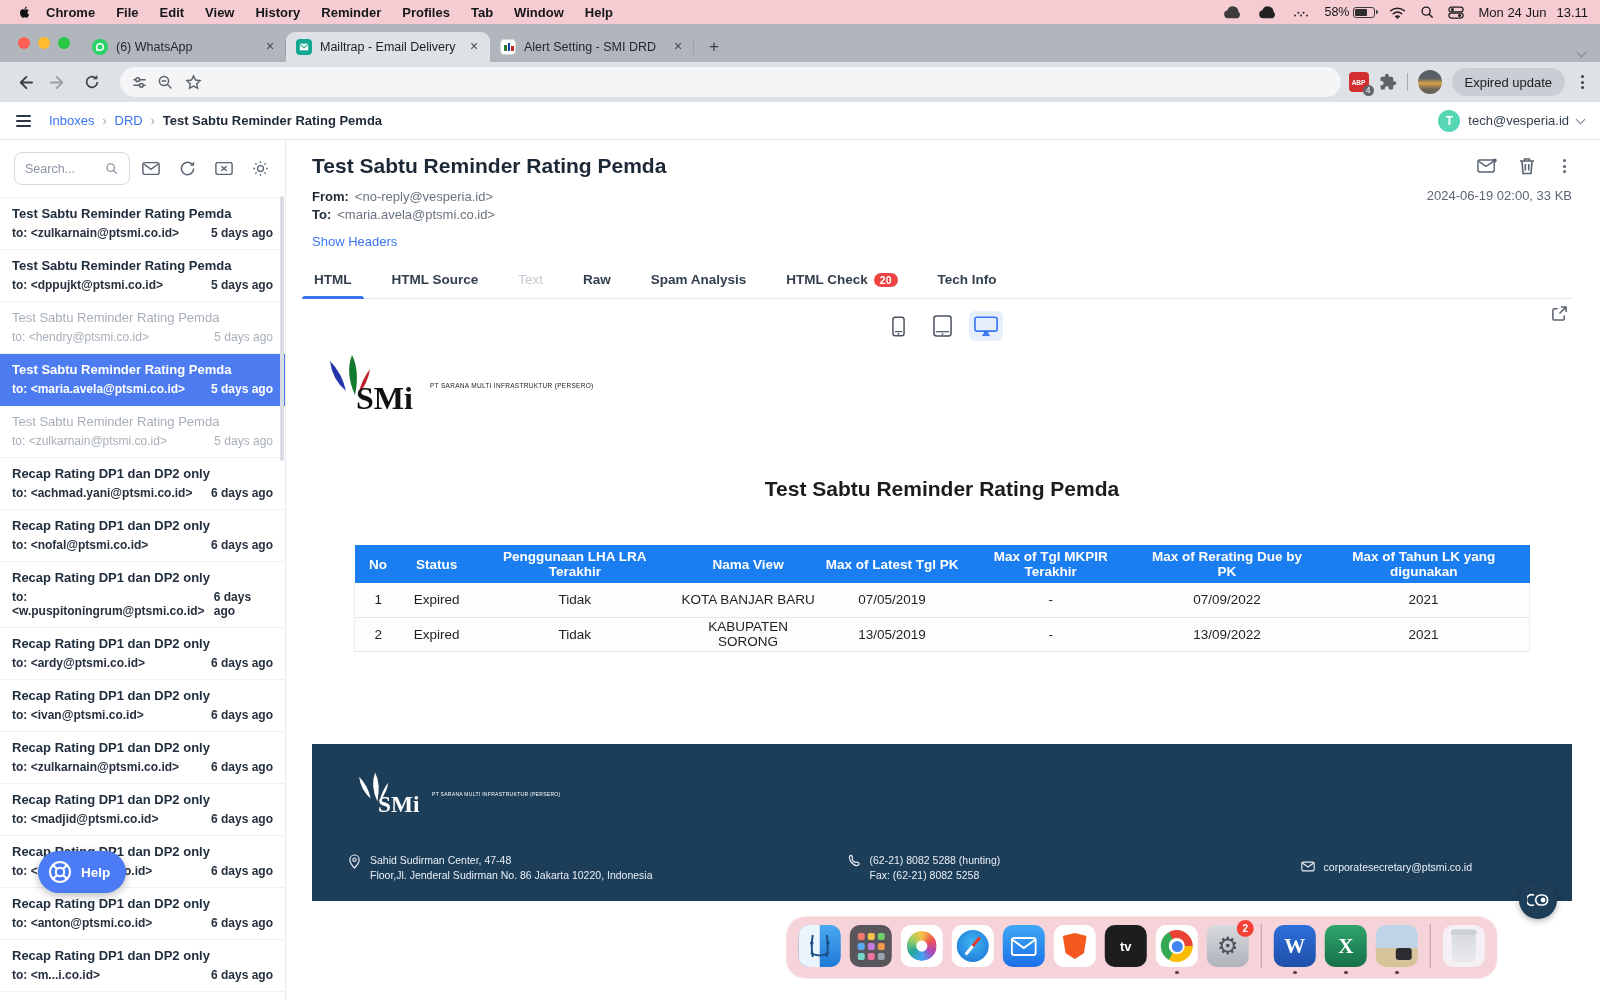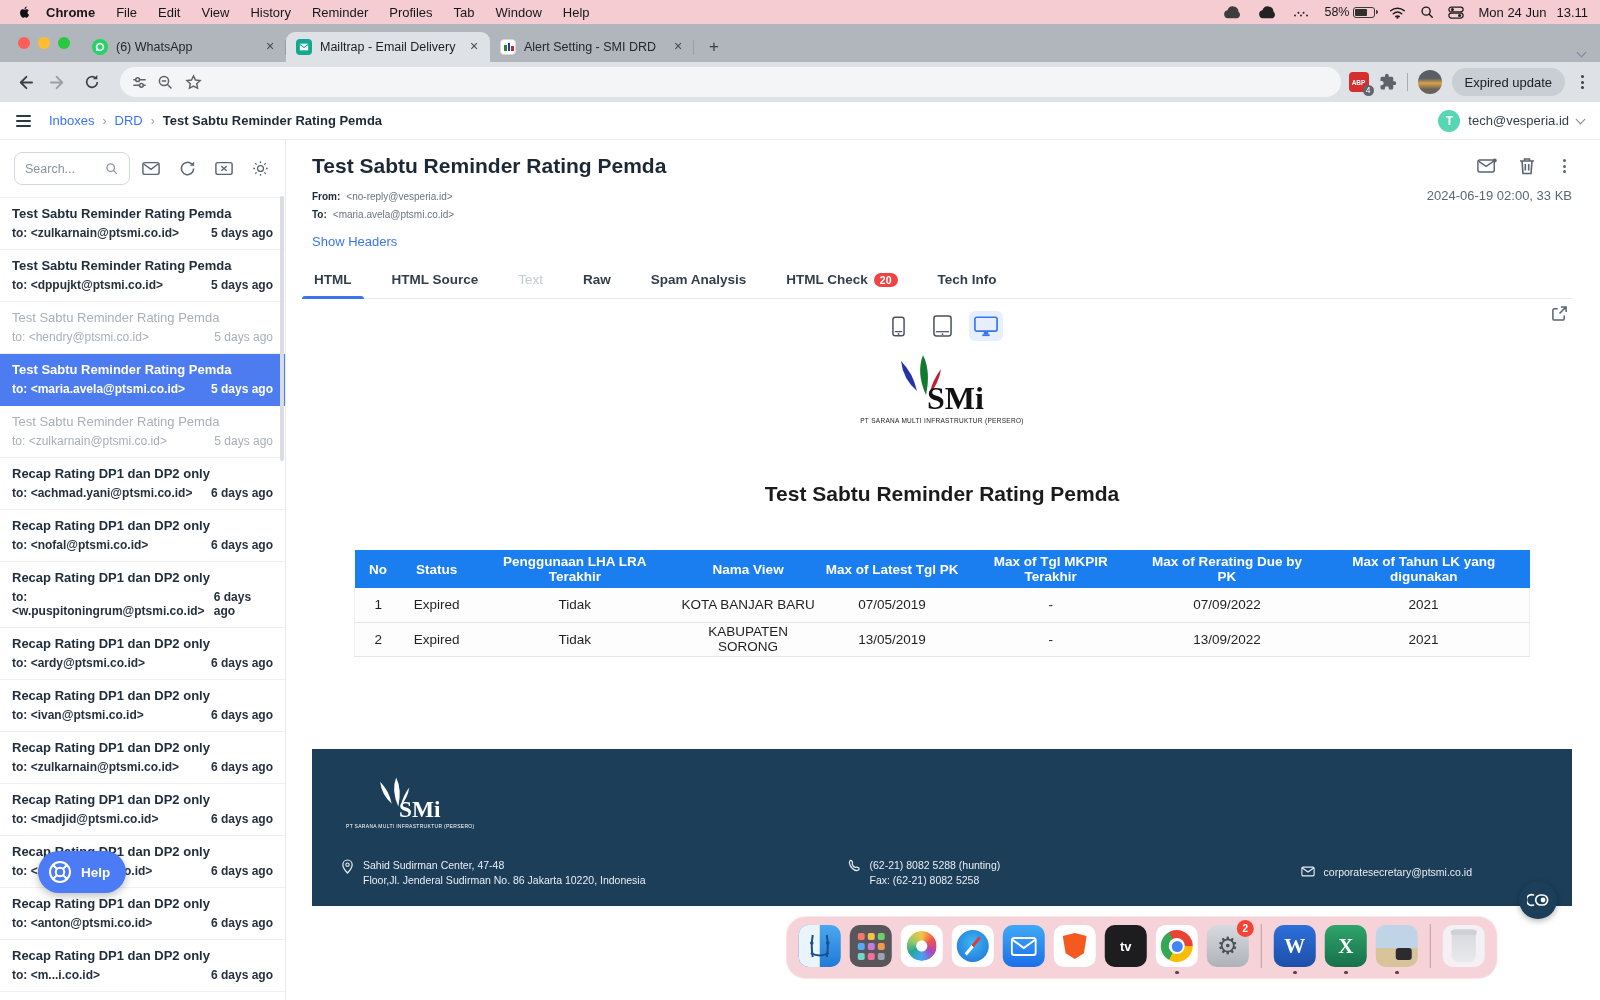--- a/index.html
+++ b/index.html
@@ -2,21 +2,21 @@
 <html><head>
 <meta charset="utf-8">
 <style>
   * { margin:0; padding:0; box-sizing:border-box; }
   html,body { width:1600px; height:1000px; overflow:hidden; }
   body { font-family:"Liberation Sans", sans-serif; background:#ffffff; position:relative; }
 
   
   .menubar { height:24px; background:#f6ccd3; display:flex; align-items:center; padding:0 12px; font-size:13px; color:#15171a; }
   .menubar .apple { width:14px; height:16px; margin:0 14px 0 6px; }
-  .menubar .mitem { margin-right:21px; }
+  .menubar .mitem { margin-right:21px;font-weight:bold; }
   .menubar .mitem.bold { font-weight:700; }
   .mb-right { margin-left:auto; display:flex; align-items:center; gap:14px;justify-content:space-between; }
   .mb-right svg { display:block; }
   .batt { display:flex; align-items:center; gap:4px; font-size:12.5px; }
   .battshape { width:22px; height:11px; border:1.5px solid #3a3a3a; border-radius:3px; position:relative; }
   .battshape::after { content:""; position:absolute; right:-4px; top:2.5px; width:2.5px; height:4px; background:#3a3a3a; border-radius:0 2px 2px 0; }
   .battfill { position:absolute; left:1px; top:1px; bottom:1px; width:58%; background:#2f2f2f; border-radius:1px; }
   .clock { font-size:13px; display:flex; gap:10px; }
 
   
@@ -86,53 +86,53 @@
   .sb-item.selected { background:#4d7bf0; border-bottom-color:#4d7bf0; }
   .sb-item.selected .sb-subj, .sb-item.selected .sb-to, .sb-item.selected .sb-time { color:#fff; }
   .sb-scroll { position:absolute; right:1px; top:56px; width:4px; height:265px; background:#d9dde3; border-radius:2px; }
 
   
   .main { flex:1; padding:0 28px 0 26px; position:relative; overflow:hidden; }
   .msg-row1 { display:flex; align-items:center; margin-top:14px; }
   .msg-title { font-size:21px; font-weight:700; color:#1c2836; }
   .msg-actions { margin-left:auto; display:flex; align-items:center; gap:22px; }
   .msg-row2 { display:flex; margin-top:10px; }
-  .fromto { font-size:10px; line-height:18px; color:#6a7480; }
+  .fromto { font-size:13px; line-height:18px; color:#6a7480; }
   .fromto b { color:#1e2936; font-weight:700; margin-right:6px; }
   .msg-date { margin-left:auto; font-size:13px; color:#5c6672; }
   .showheaders { display:inline-block; margin-top:10px; font-size:13px; color:#3b74f1; cursor:pointer; }
   .msg-tabs { display:flex; gap:36px; margin-top:14px; border-bottom:1px solid #e8eaee; }
   .mtab { font-size:13.5px; font-weight:600; color:#333e4c; padding:8px 2px 11px; position:relative; display:flex; align-items:center; gap:6px; }
   .mtab.active::after { content:""; position:absolute; left:-10px; right:-10px; bottom:-1px; height:3px; background:#3b74f1; border-radius:3px 3px 0 0; }
   .mtab.disabled { color:#c3cad3; font-weight:400; }
   .mtab .badge { background:#ef4444; color:#fff; font-size:10.5px; font-weight:700; border-radius:9px; padding:1px 6px; }
 
   
   .preview { position:relative; margin-top:0; }
   .devices { display:flex; justify-content:center; gap:10px; padding:12px 0 10px; }
   .devbtn { width:34px; height:30px; border-radius:6px; display:flex; align-items:center; justify-content:center; }
   .devbtn.sel { background:#e7effd; }
   .extlink { position:absolute; right:4px; top:6px; }
 
   .email { background:#fff; }
-  .smi-logo { display:flex; flex-direction:column; align-items:center; padding-top:2px; }
+  .smi-logo { display:flex; flex-direction:row; align-items:center; padding-top:2px; }
   .smi-tag { font-size:6.5px; color:#222; letter-spacing:.3px; margin-top:-2px; }
   .email-title { text-align:center; font-size:21px; font-weight:700; color:#1b1b1b; margin-top:58px; }
   .etable { width:calc(100% - 84px); margin:44px auto 0; border-collapse:collapse; }
   .etable th { background:#1a7ef0; color:#fff; font-size:13.5px; font-weight:700; height:38px; padding:0 6px; }
   .etable td { text-align:center; font-size:13.5px; color:#1f1f1f; height:34px; border-bottom:1px solid #e4e6e8; background:#fdfdfd; }
   .etable tr td:first-child { border-left:1px solid #eceef0; }
   .etable tr td:last-child { border-right:1px solid #eceef0; }
 
   .efooter { margin-top:92px; height:157px; background:#1d3e59; position:relative; color:#e9eef4; }
   .efooter .flogo { position:absolute; left:34px; top:24px; }
   .efooter .flogo .smi-tag { color:#fff; font-size:5px; }
   .fitem { position:absolute; display:flex; gap:9px; font-size:10.5px; line-height:15px; }
   .fitem svg { flex:0 0 auto; margin-top:1px; }
-  .f-addr { left:29px; bottom:18px; }
+  .f-addr { left:36px; bottom:18px; }
   .f-phone { left:42.5%; bottom:18px; }
   .f-mail { right:100px; bottom:26px; }
 
   
   .helpbtn { position:absolute; left:38px; top:851px; height:42px; border-radius:21px; background:#4b7bf5; color:#fff; display:flex; align-items:center; gap:8px; padding:0 16px 0 9px; font-size:13.5px; font-weight:600; box-shadow:0 3px 8px rgba(0,0,0,.25); z-index:40; }
   .cookiebtn { position:absolute; right:43px; top:881px; width:38px; height:38px; border-radius:50%; background:#1d3e59; display:flex; align-items:center; justify-content:center; z-index:40; box-shadow:0 2px 6px rgba(0,0,0,.3); }
 
   
   .dock { position:absolute; left:50%; transform:translateX(-2%); bottom:21px; background:rgba(242,199,206,.78); border:1px solid rgba(255,255,255,.45); border-radius:20px; display:flex; align-items:center; gap:9px; padding:7px 12px 10px; z-index:50; }
   .dicon { width:42px; height:42px; border-radius:10px; position:relative; display:flex; align-items:center; justify-content:center; }

